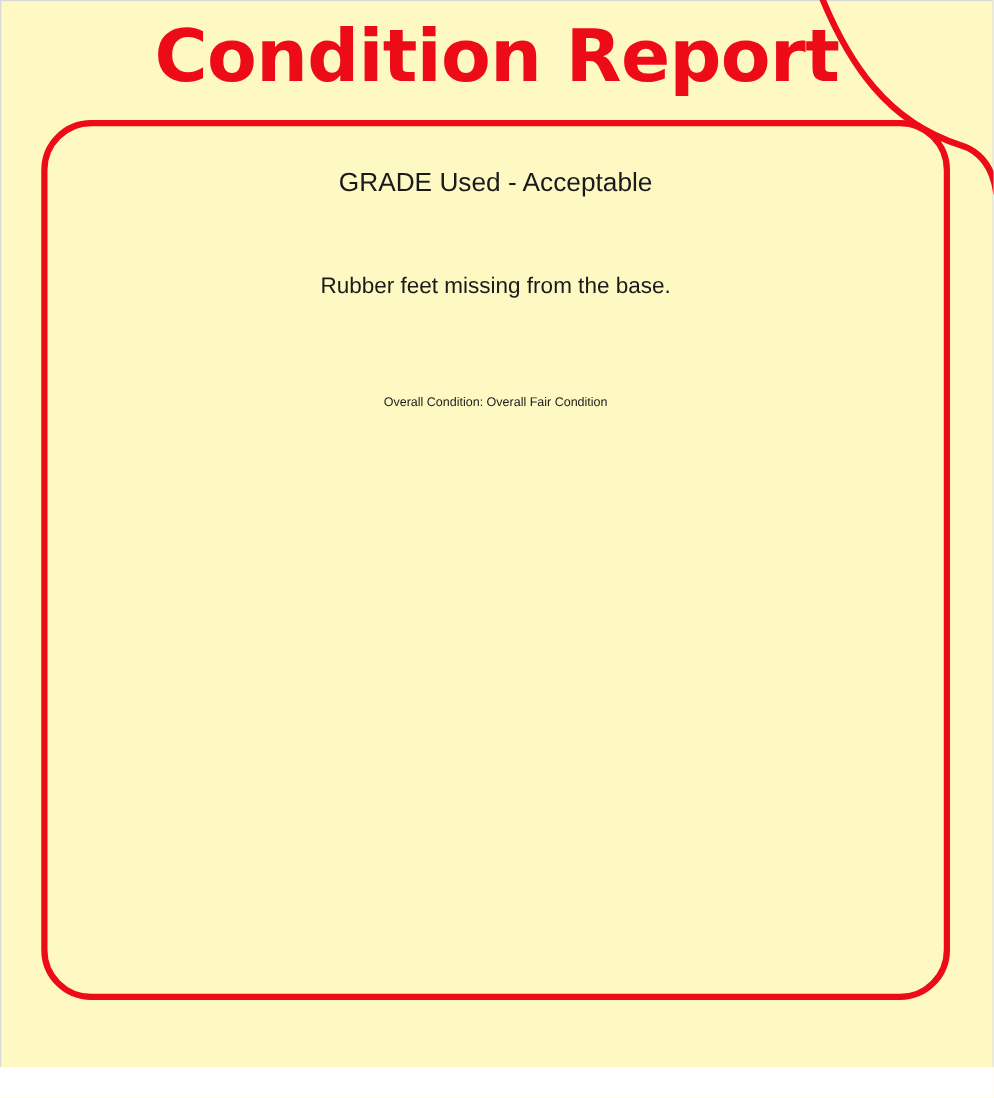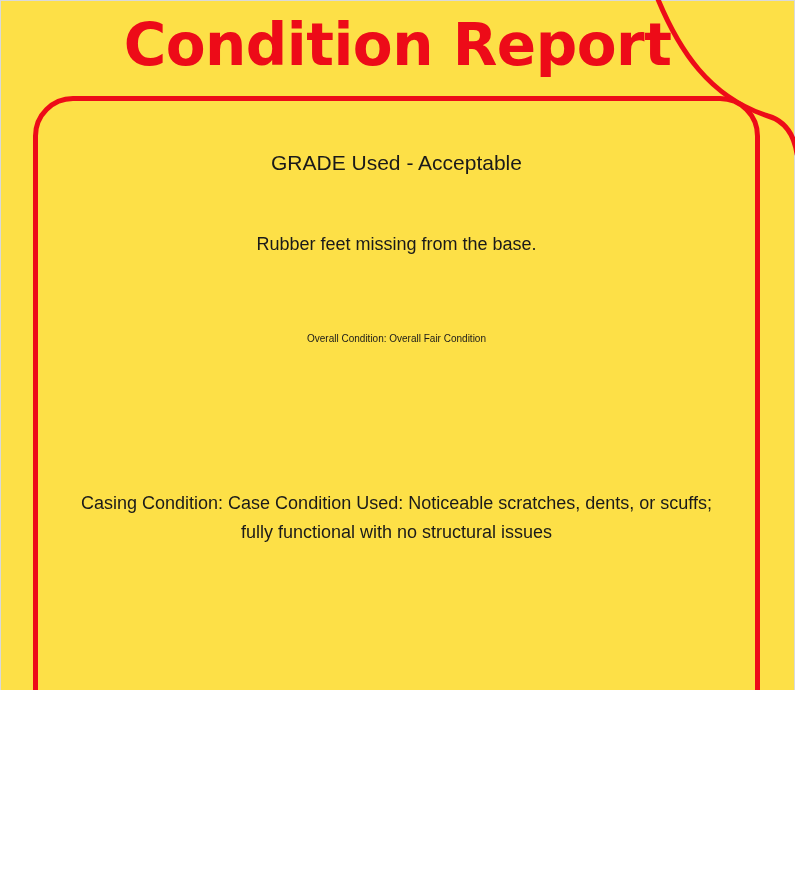--- a/index.html
+++ b/index.html
@@ -6,22 +6,22 @@
     margin: 0;
     padding: 0;
     background: #ffffff;
   }
   body {
     font-family: "Liberation Sans", sans-serif;
   }
   #page {
     position: relative;
     width: 795px;
-    height: 690px;
-    background: #fde047;
+    height: 854px;
+    background: #fef9c3;
     overflow: hidden;
     box-sizing: border-box;
   }
   
   #page-border {
     position: absolute;
     left: 0;
     top: 0;
     width: 795px;
     height: 878px;
@@ -60,21 +60,21 @@
     position: absolute;
     left: 600px;
     top: -6px;
     width: 200px;
     height: 210px;
     pointer-events: none;
   }
   .content {
     position: absolute;
     left: 33px;
-    top: 104px;
+    top: 88px;
     width: 727px;
     height: 704px;
     box-sizing: border-box;
     padding-left: 16px;
   }
   .line {
     position: absolute;
     text-align: center;
     color: #1a1a1a;
     font-family: "Liberation Sans", sans-serif;
@@ -123,16 +123,15 @@
 
   <div id="frame"></div>
 
   <div class="content">
     <div class="line" id="grade-line">GRADE Used - Acceptable</div>
 
     <div class="line" id="overall-line">Overall Condition: Overall Fair Condition</div>
 
     <div class="line" id="note-line">Rubber feet missing from the base.</div>
 
-    <div class="line" id="casing-line">Casing Condition: Case Condition Used: Noticeable scratches, dents, or scuffs; fully functional with no structural issues</div>
   </div>
 
 </div>
 
 </body></html>

